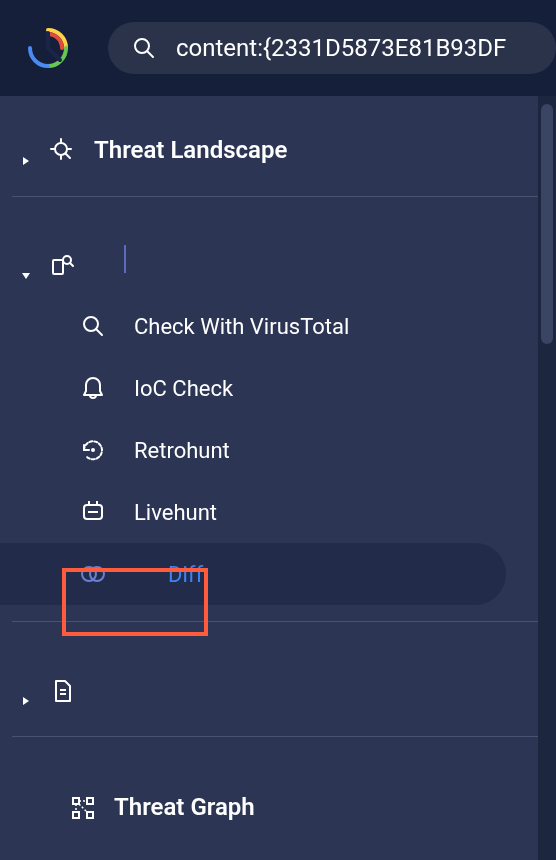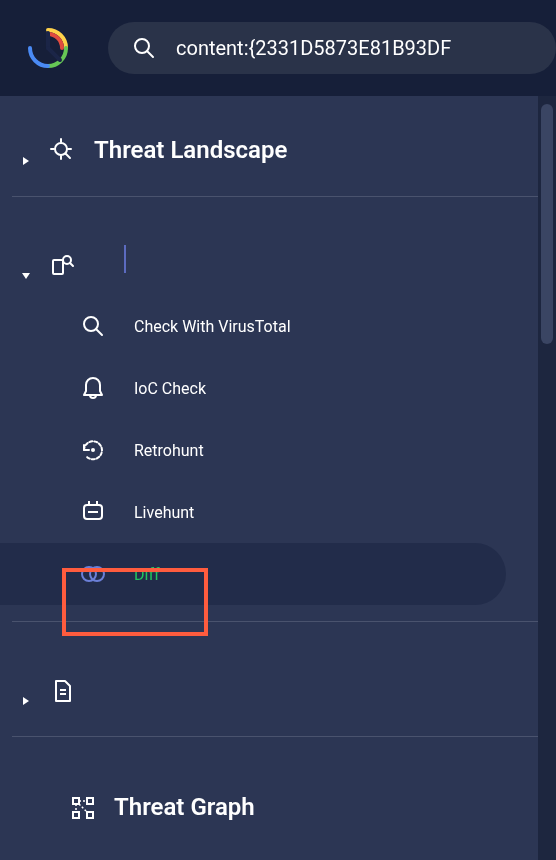--- a/index.html
+++ b/index.html
@@ -40,21 +40,21 @@
       gap: 20px;
       overflow: hidden;
     }
     .search-icon {
       width: 24px;
       height: 24px;
       flex-shrink: 0;
     }
     .search-text {
       color: #ffffff;
-      font-size: 20px;
+      font-size: 24px;
       white-space: nowrap;
     }
     .content {
       position: relative;
       height: calc(100% - 96px);
     }
     .nav-section {
       padding-top: 24px;
     }
     .nav-header {
@@ -90,32 +90,33 @@
       border-radius: 0 100px 100px 0;
       margin-right: 50px;
       position: relative;
     }
     .nav-item.active .item-icon svg path,
     .nav-item.active .item-icon svg circle,
     .nav-item.active .item-icon svg line {
       stroke: #6b7fd7;
     }
     .nav-item.active .item-label {
-      color: #22c55e;
+      color: #3b82f6;
+      margin-left: 34px;
     }
     .nav-item .item-icon {
       width: 26px;
       height: 26px;
       flex-shrink: 0;
       display: flex;
       align-items: center;
       justify-content: center;
     }
     .nav-item .item-label {
-      font-size: 16px;
+      font-size: 22px;
       font-weight: 400;
     }
     .divider {
       height: 1px;
       background: #4a536e;
       margin: 16px 12px 16px 12px;
     }
     .highlight-box {
       position: absolute;
       border: 4px solid #ff5c3e;

